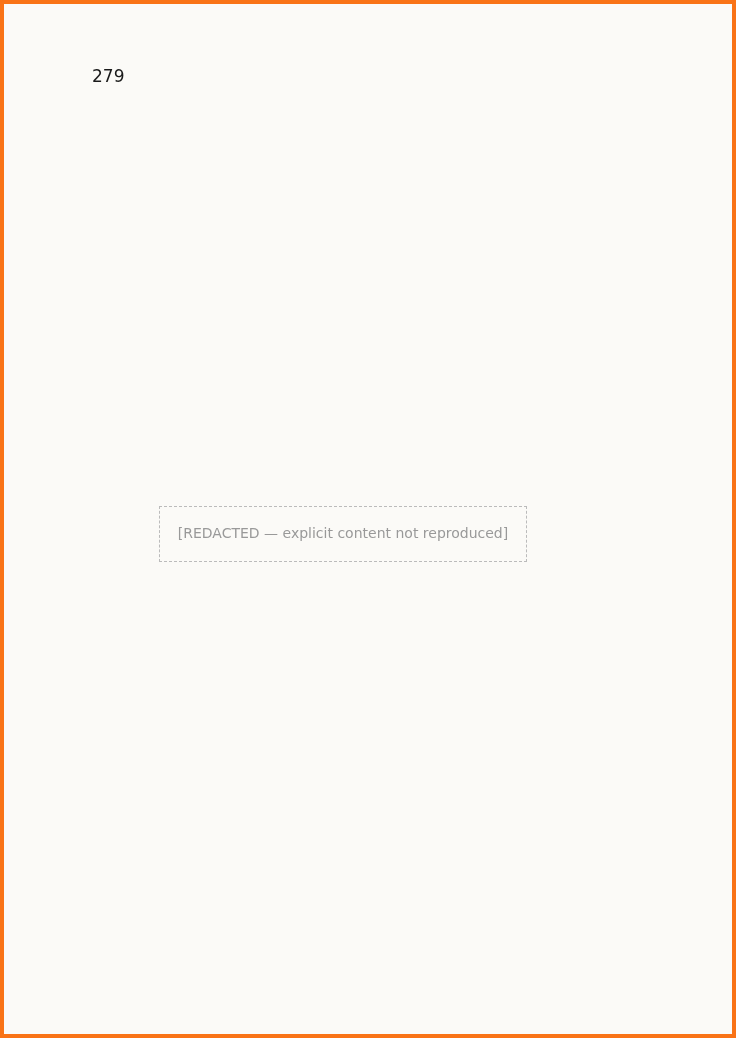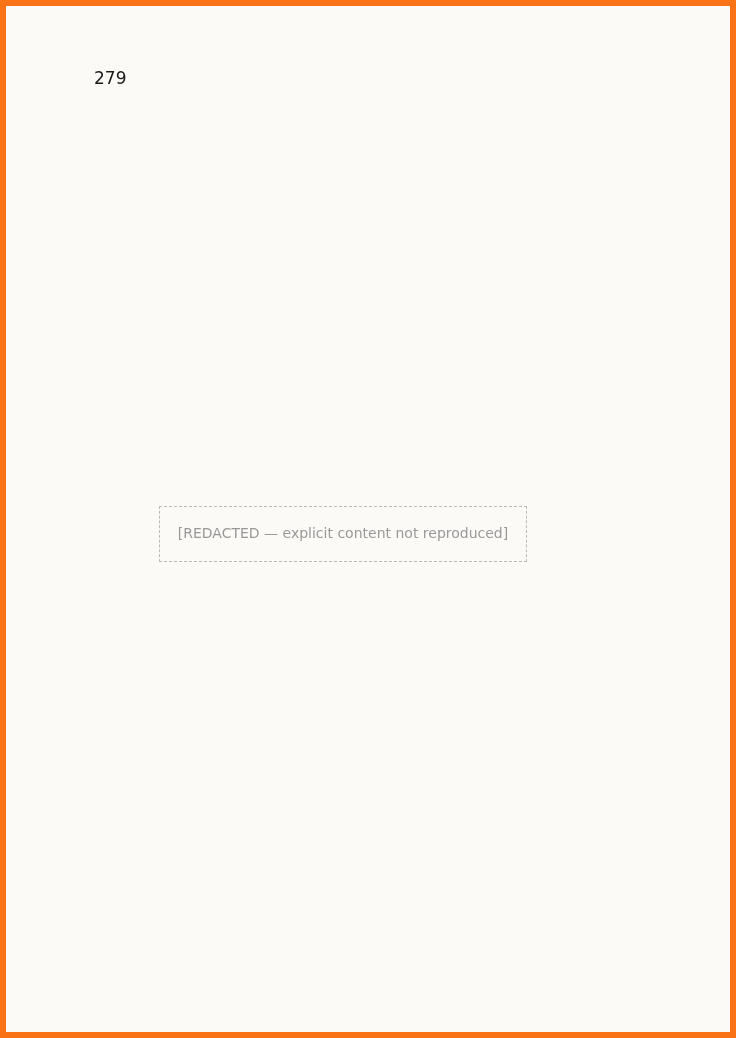--- a/index.html
+++ b/index.html
@@ -1,16 +1,16 @@
 <!DOCTYPE html>
 <html><head>
 <meta charset="utf-8">
 <style>
   body { margin:0; background:#f6f5f2; font-family:"DejaVu Sans", sans-serif; }
-  .page { position:relative; width:736px; height:1038px; background:#fbfaf7; border:6px solid #f97316; box-sizing:border-box; }
+  .page { position:relative; width:736px; height:1038px; background:#fbfaf7; border:4px solid #f97316; box-sizing:border-box; }
   .page-number { position:absolute; top:62px; left:88px; font-size:17px; color:#1a1a1a; }
   .text-area { position:absolute; top:120px; right:120px; bottom:90px; left:70px;
                writing-mode:vertical-rl; font-size:18px; line-height:2.1; color:#777;
                display:flex; align-items:flex-start; }
   .redacted-note { writing-mode:horizontal-tb; margin:auto; color:#999; font-size:14px;
                    border:1px dashed #bbb; padding:12px 18px; }
 </style>
 </head>
 <body>
 

